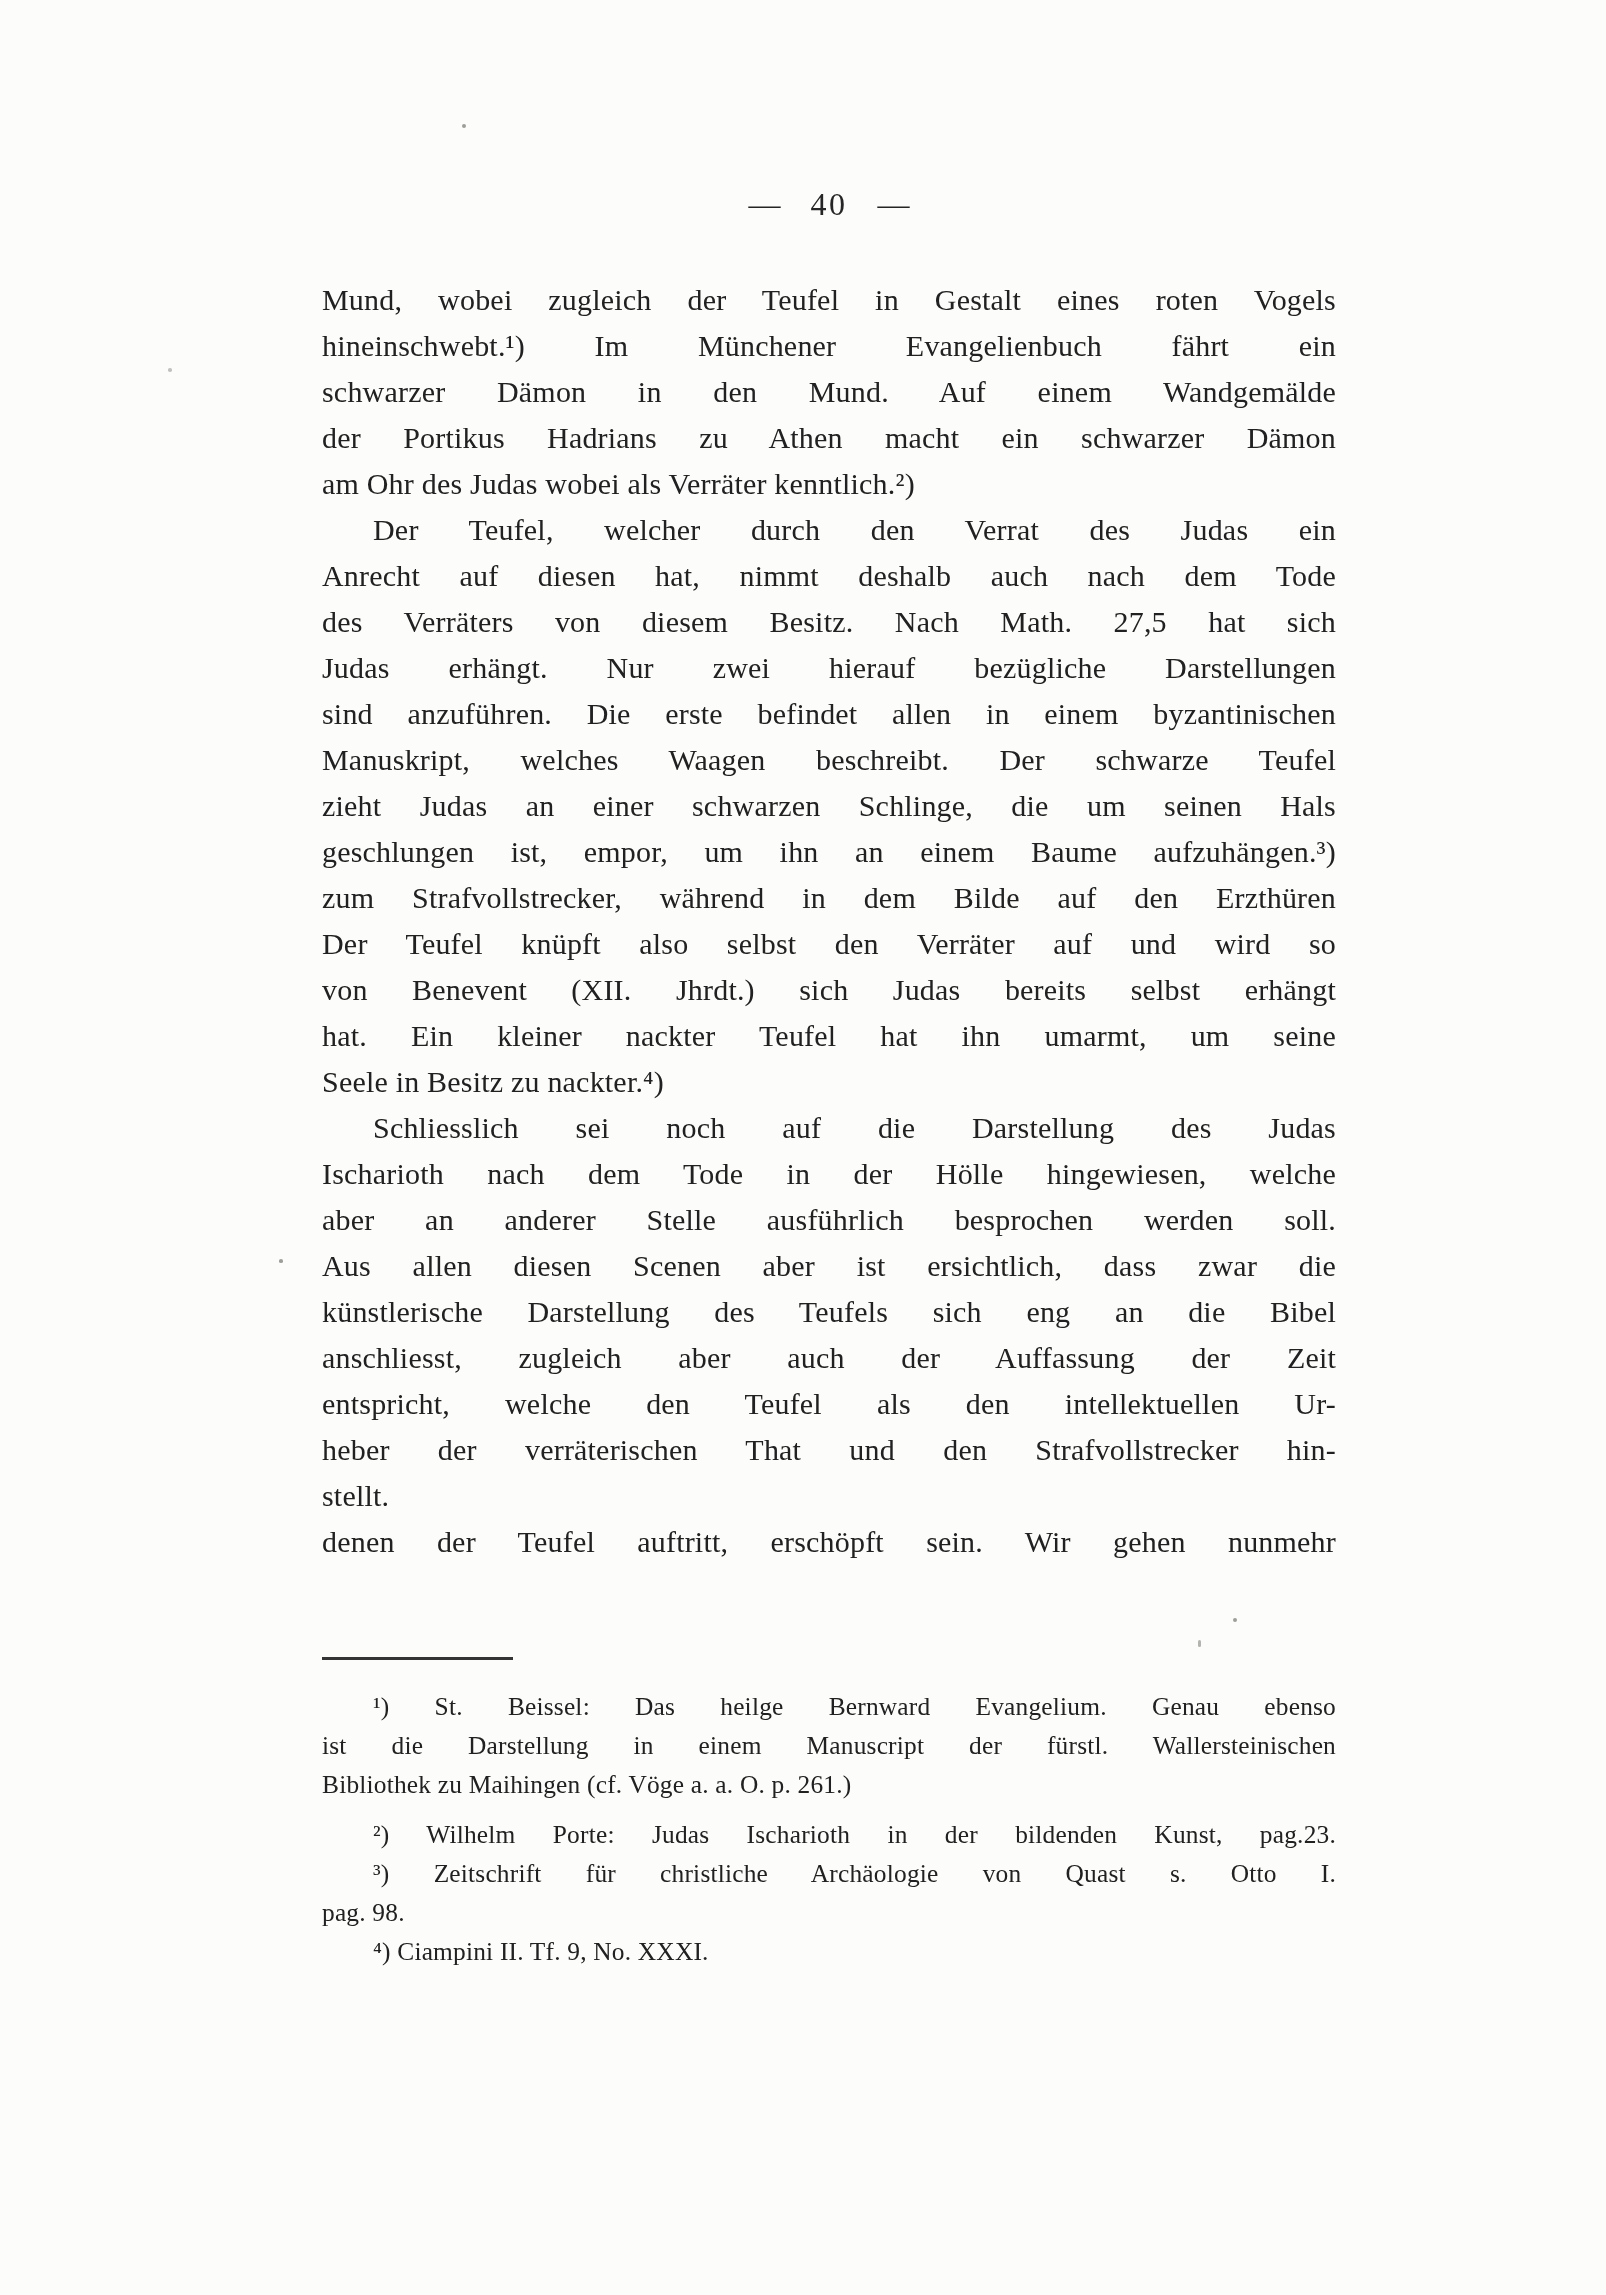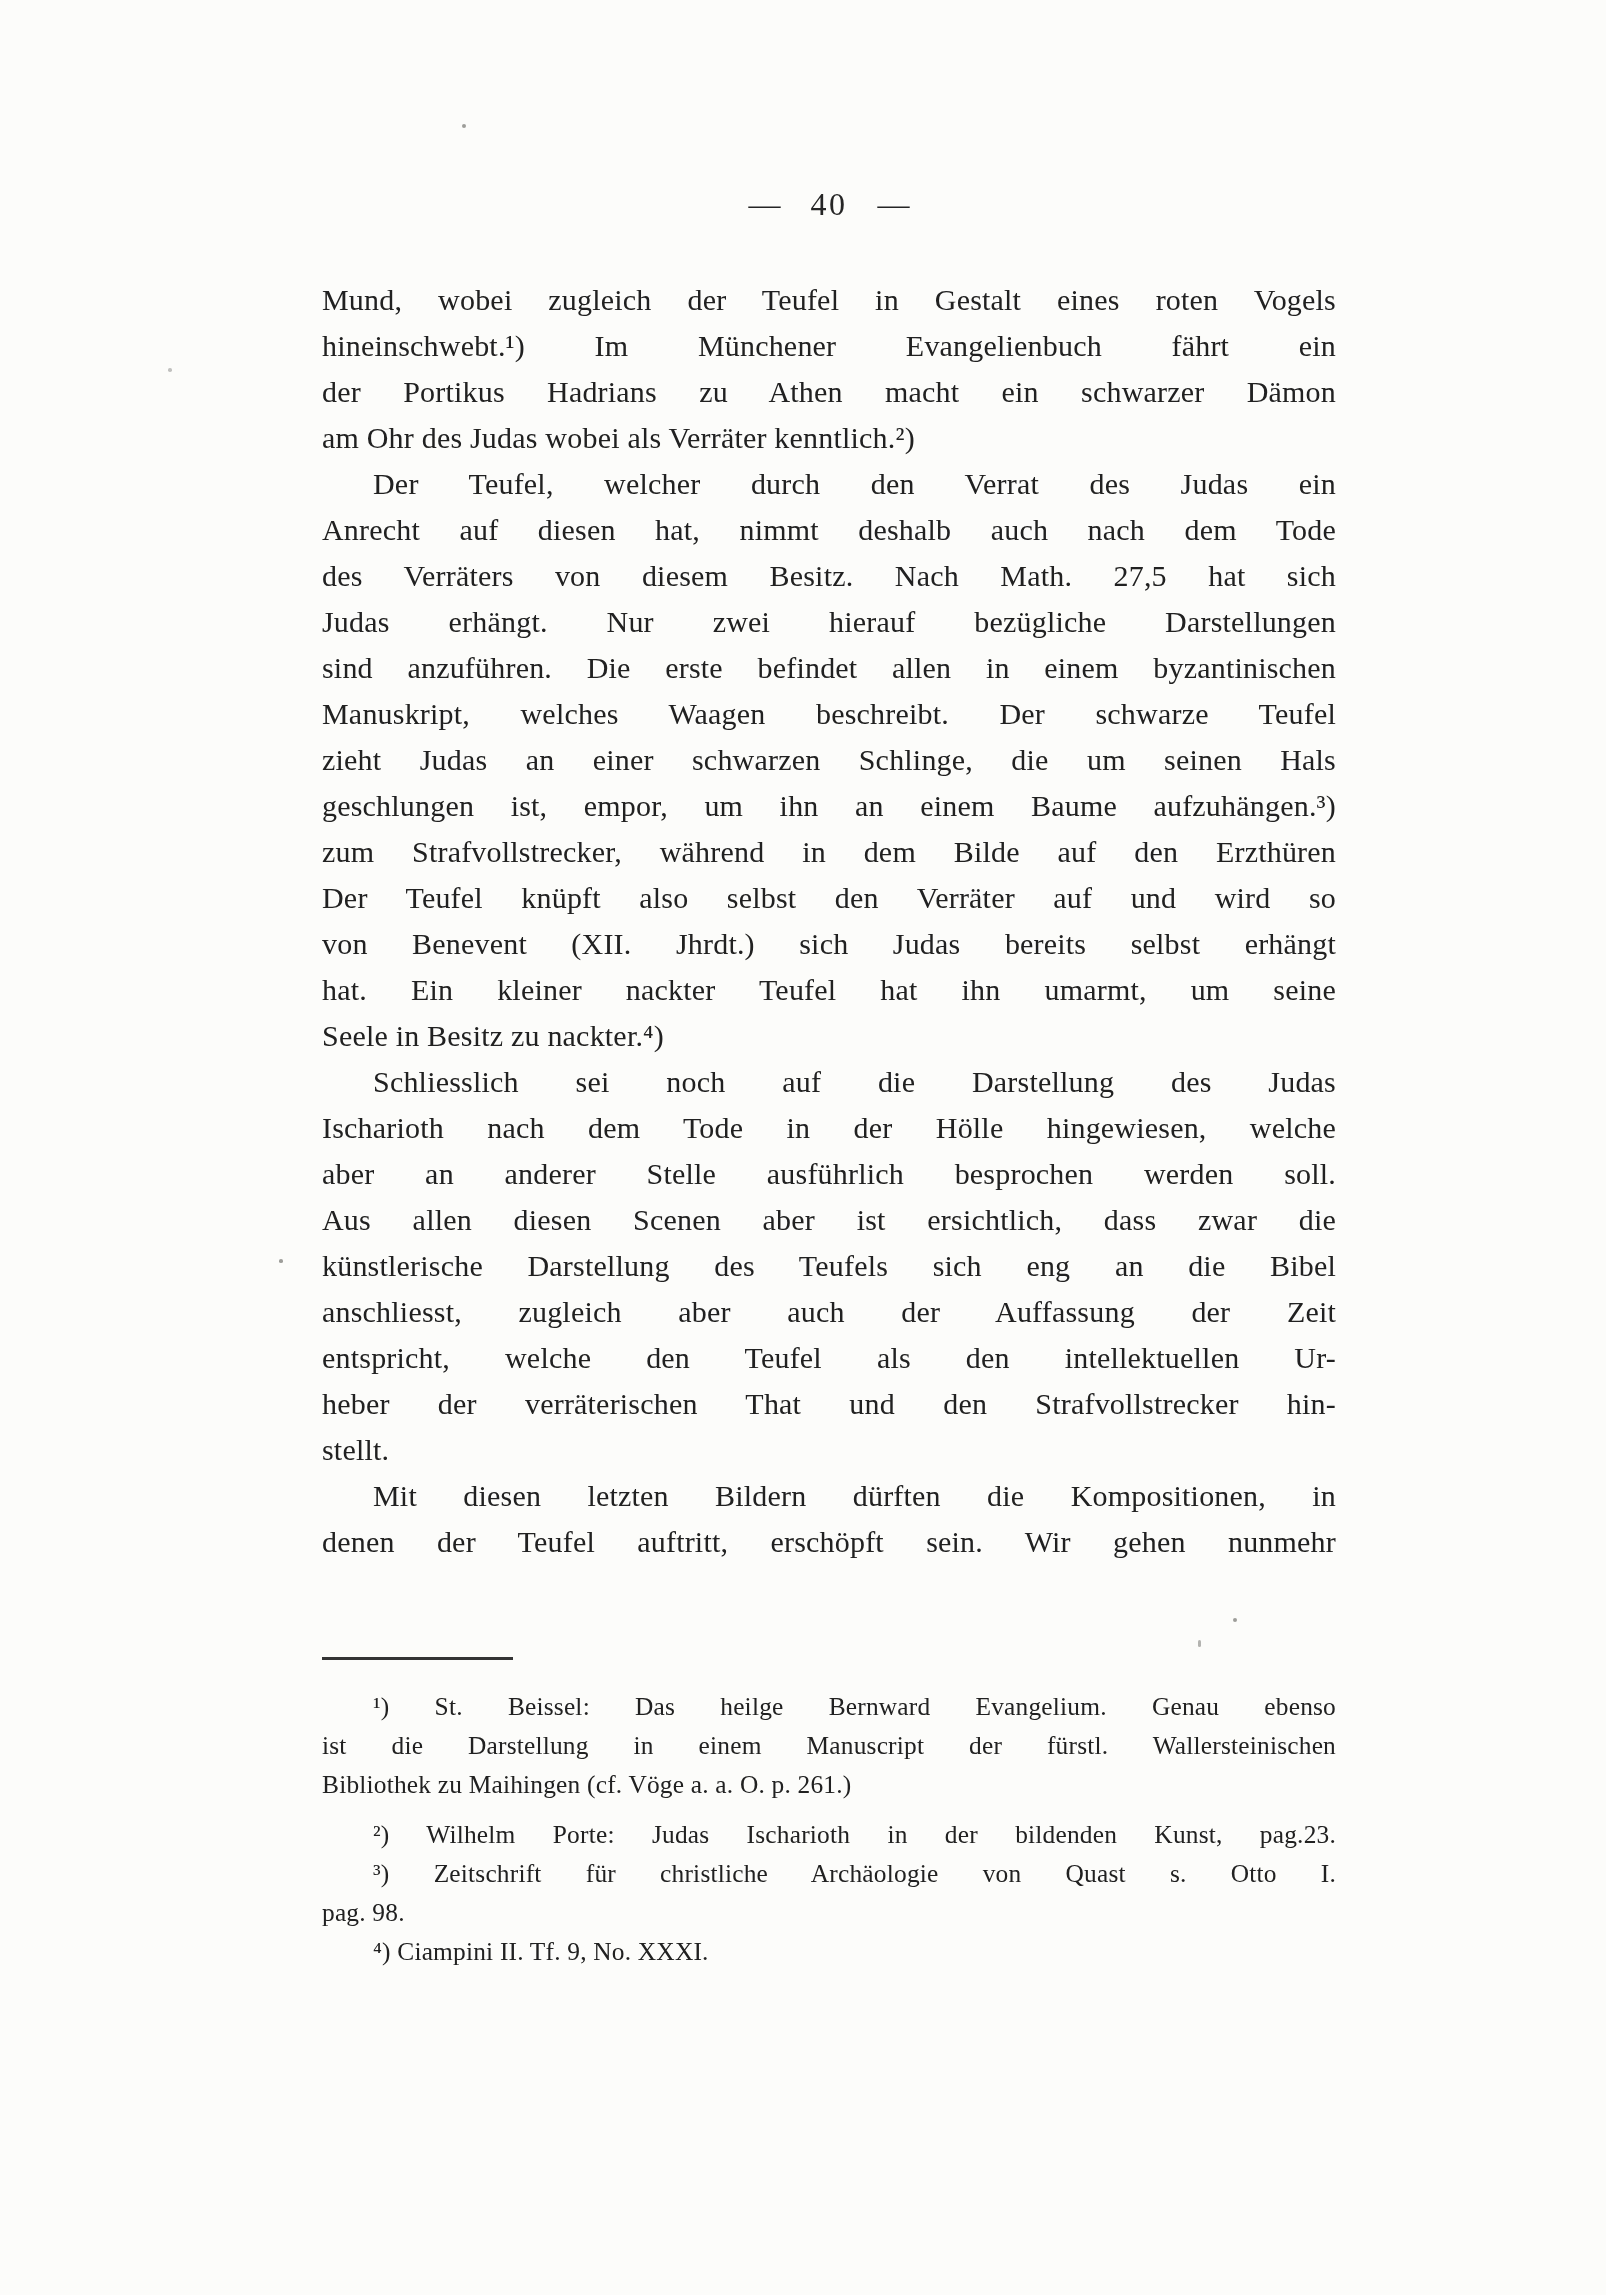--- a/index.html
+++ b/index.html
@@ -87,20 +87,21 @@
   <div class="pagenum">
     <span>—</span>
     <span class="num">40</span>
     <span>—</span>
   </div>
 
   <div class="body-text">
       <div class="para">
         <div class="line">Mund, wobei zugleich der Teufel in Gestalt eines roten Vogels</div>
         <div class="line">hineinschwebt.¹) Im Münchener Evangelienbuch fährt ein</div>
+        <div class="line">schwarzer Dämon in den Mund. Auf einem Wandgemälde</div>
         <div class="line">der Portikus Hadrians zu Athen macht ein schwarzer Dämon</div>
         <div class="line last">am Ohr des Judas wobei als Verräter kenntlich.²)</div>
       </div>
       <div class="para">
         <div class="line indent">Der Teufel, welcher durch den Verrat des Judas ein</div>
         <div class="line">Anrecht auf diesen hat, nimmt deshalb auch nach dem Tode</div>
         <div class="line">des Verräters von diesem Besitz. Nach Math. 27,5 hat sich</div>
         <div class="line">Judas erhängt. Nur zwei hierauf bezügliche Darstellungen</div>
         <div class="line">sind anzuführen. Die erste befindet allen in einem byzantinischen</div>
         <div class="line">Manuskript, welches Waagen beschreibt. Der schwarze Teufel</div>
@@ -117,21 +118,20 @@
         <div class="line">Ischarioth nach dem Tode in der Hölle hingewiesen, welche</div>
         <div class="line">aber an anderer Stelle ausführlich besprochen werden soll.</div>
         <div class="line">Aus allen diesen Scenen aber ist ersichtlich, dass zwar die</div>
         <div class="line">künstlerische Darstellung des Teufels sich eng an die Bibel</div>
         <div class="line">anschliesst, zugleich aber auch der Auffassung der Zeit</div>
         <div class="line">entspricht, welche den Teufel als den intellektuellen Ur-</div>
         <div class="line">heber der verräterischen That und den Strafvollstrecker hin-</div>
         <div class="line last">stellt.</div>
       </div>
       <div class="para">
-        <div class="line indent">Mit diesen letzten Bildern dürften die Kompositionen, in</div>
         <div class="line">denen der Teufel auftritt, erschöpft sein. Wir gehen nunmehr</div>
       </div>
     </div>
 
   <div class="fn-rule"></div>
 
   <div class="footnotes">
       <div class="fn-para">
         <div class="line indent">¹) St. Beissel: Das heilge Bernward Evangelium. Genau ebenso</div>
         <div class="line">ist die Darstellung in einem Manuscript der fürstl. Wallersteinischen</div>

